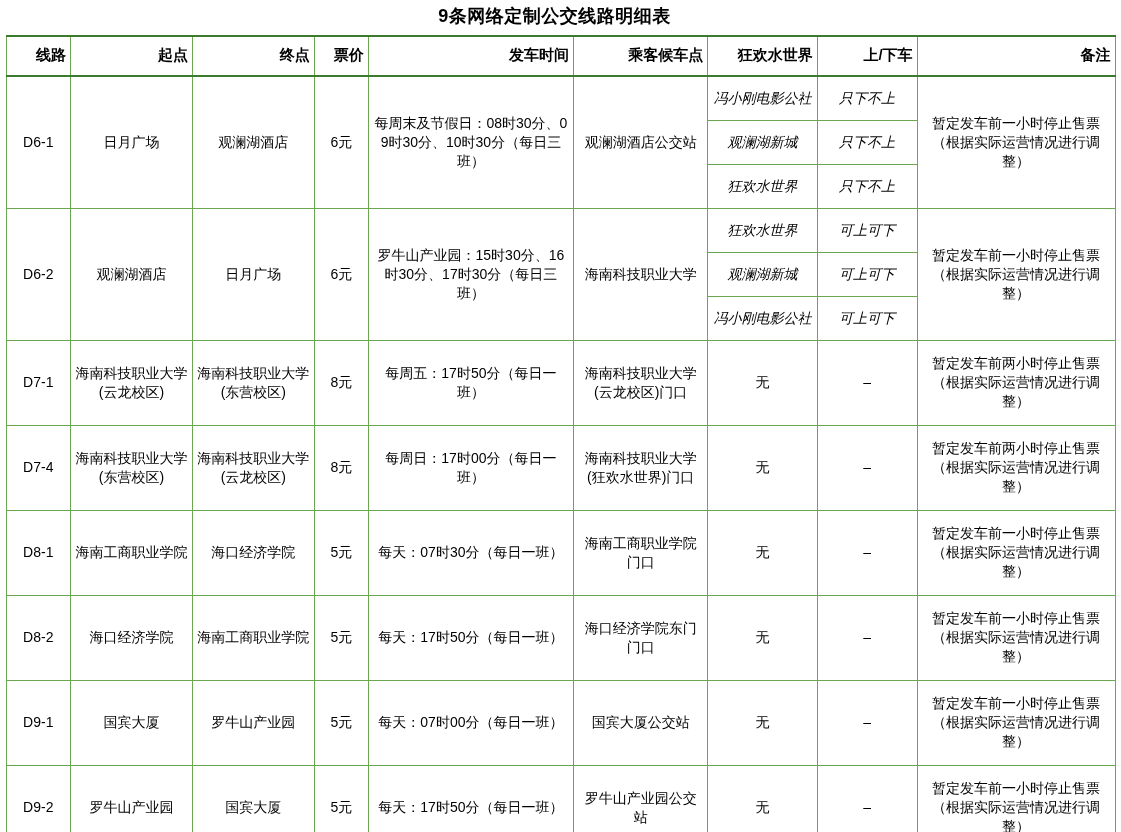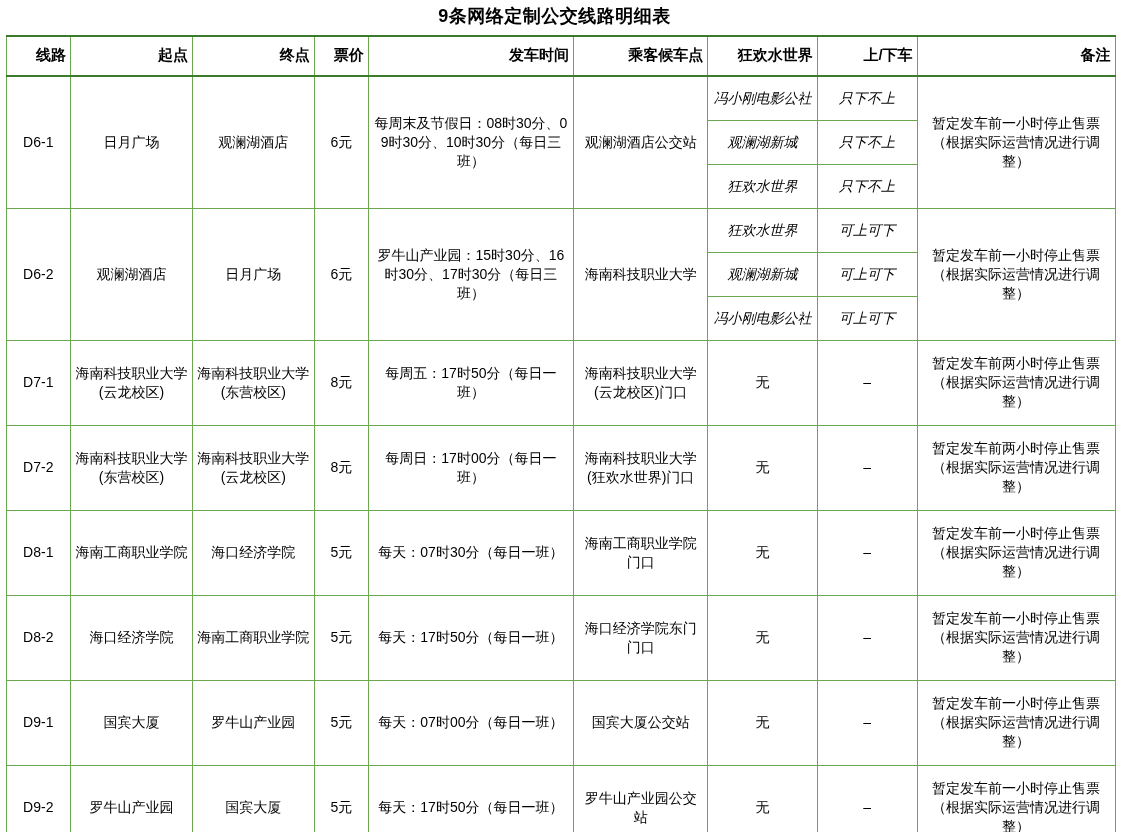--- a/index.html
+++ b/index.html
@@ -166,21 +166,21 @@
         <td>海南科技职业大学(东营校区)</td>
         <td>8元</td>
         <td class="cell-depart">每周五：17时50分（每日一班）</td>
         <td>海南科技职业大学(云龙校区)门口</td>
         <td>无</td>
         <td class="dash">–</td>
         <td class="cell-note">暂定发车前两小时停止售票（根据实际运营情况进行调整）</td>
       </tr>
 
       <tr>
-        <td class="cell-line mid">D7-2</td>
+        <td class="cell-line mid">D7-4</td>
         <td>海南科技职业大学(东营校区)</td>
         <td>海南科技职业大学(云龙校区)</td>
         <td>8元</td>
         <td class="cell-depart">每周日：17时00分（每日一班）</td>
         <td>海南科技职业大学(狂欢水世界)门口</td>
         <td>无</td>
         <td class="dash">–</td>
         <td class="cell-note">暂定发车前两小时停止售票（根据实际运营情况进行调整）</td>
       </tr>
 

